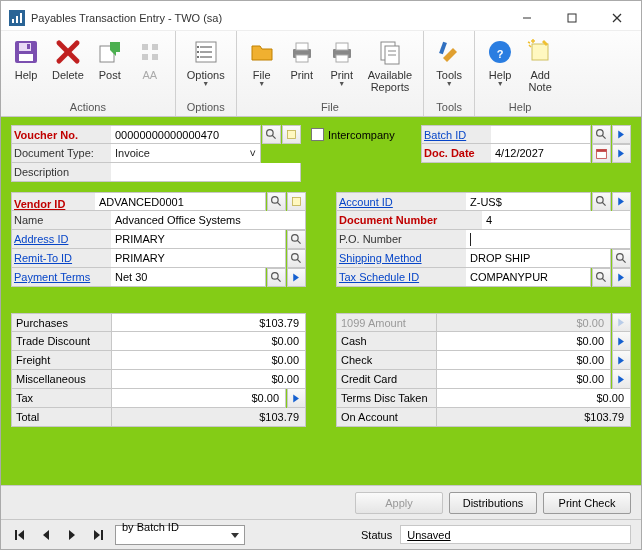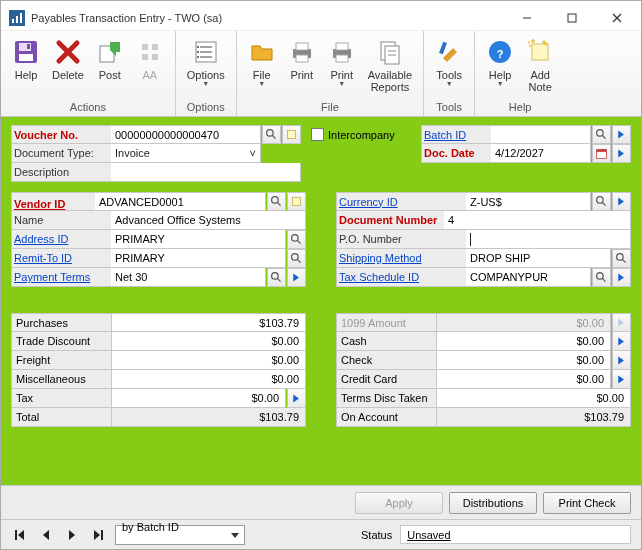--- a/index.html
+++ b/index.html
@@ -399,39 +399,39 @@
             <svg viewBox="0 0 16 16">
               <path d="M4 3 L11 8 L4 13 Z" fill="#1560d0"></path>
             </svg>
           </span>
       </div>
     </div>
 
     <div class="col stack-borders">
       <div class="row">
         <div class="lblcell" style="width:130px;">
-            <a>Currency ID</a>
+            <a>Account ID</a>
           </div>
         <div class="valcell" style="flex:1;">
             <input value="Z-US$" style="">
           </div>
         <span class="iconbtn">
             <svg viewBox="0 0 16 16">
               <circle cx="6" cy="6" r="4" fill="none" stroke="#555" stroke-width="1.5"></circle>
               <line x1="9" y1="9" x2="13" y2="13" stroke="#555" stroke-width="1.5"></line>
             </svg>
           </span>
         <span class="iconbtn">
             <svg viewBox="0 0 16 16">
               <path d="M4 3 L11 8 L4 13 Z" fill="#1560d0"></path>
             </svg>
           </span>
       </div>
       <div class="row">
-        <div class="lblcell req" style="width:108px;">Document Number</div>
+        <div class="lblcell req" style="width:146px;">Document Number</div>
         <div class="valcell" style="flex:1;">
             <input value="4" style="">
           </div>
       </div>
       <div class="row">
         <div class="lblcell" style="width:130px;text-align:right;">P.O. Number</div>
         <div class="valcell" style="flex:1;">
             <input style="border-left: 1px solid rgb(34, 34, 34); height: 13px;" value="">
           </div>
       </div>

